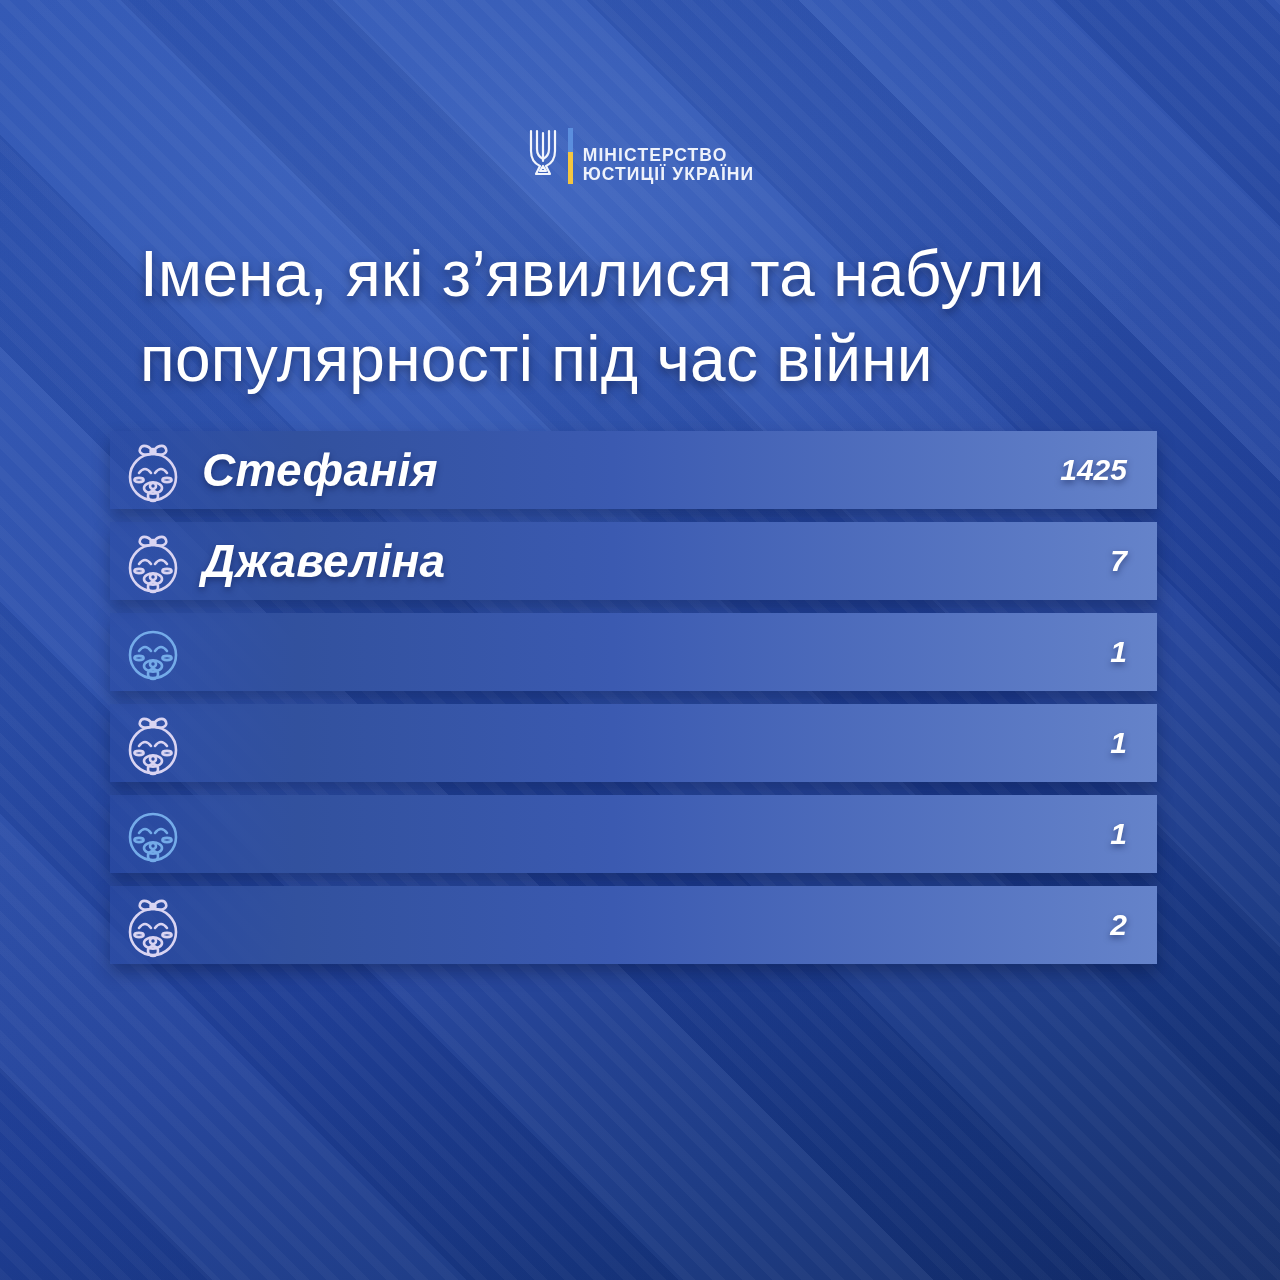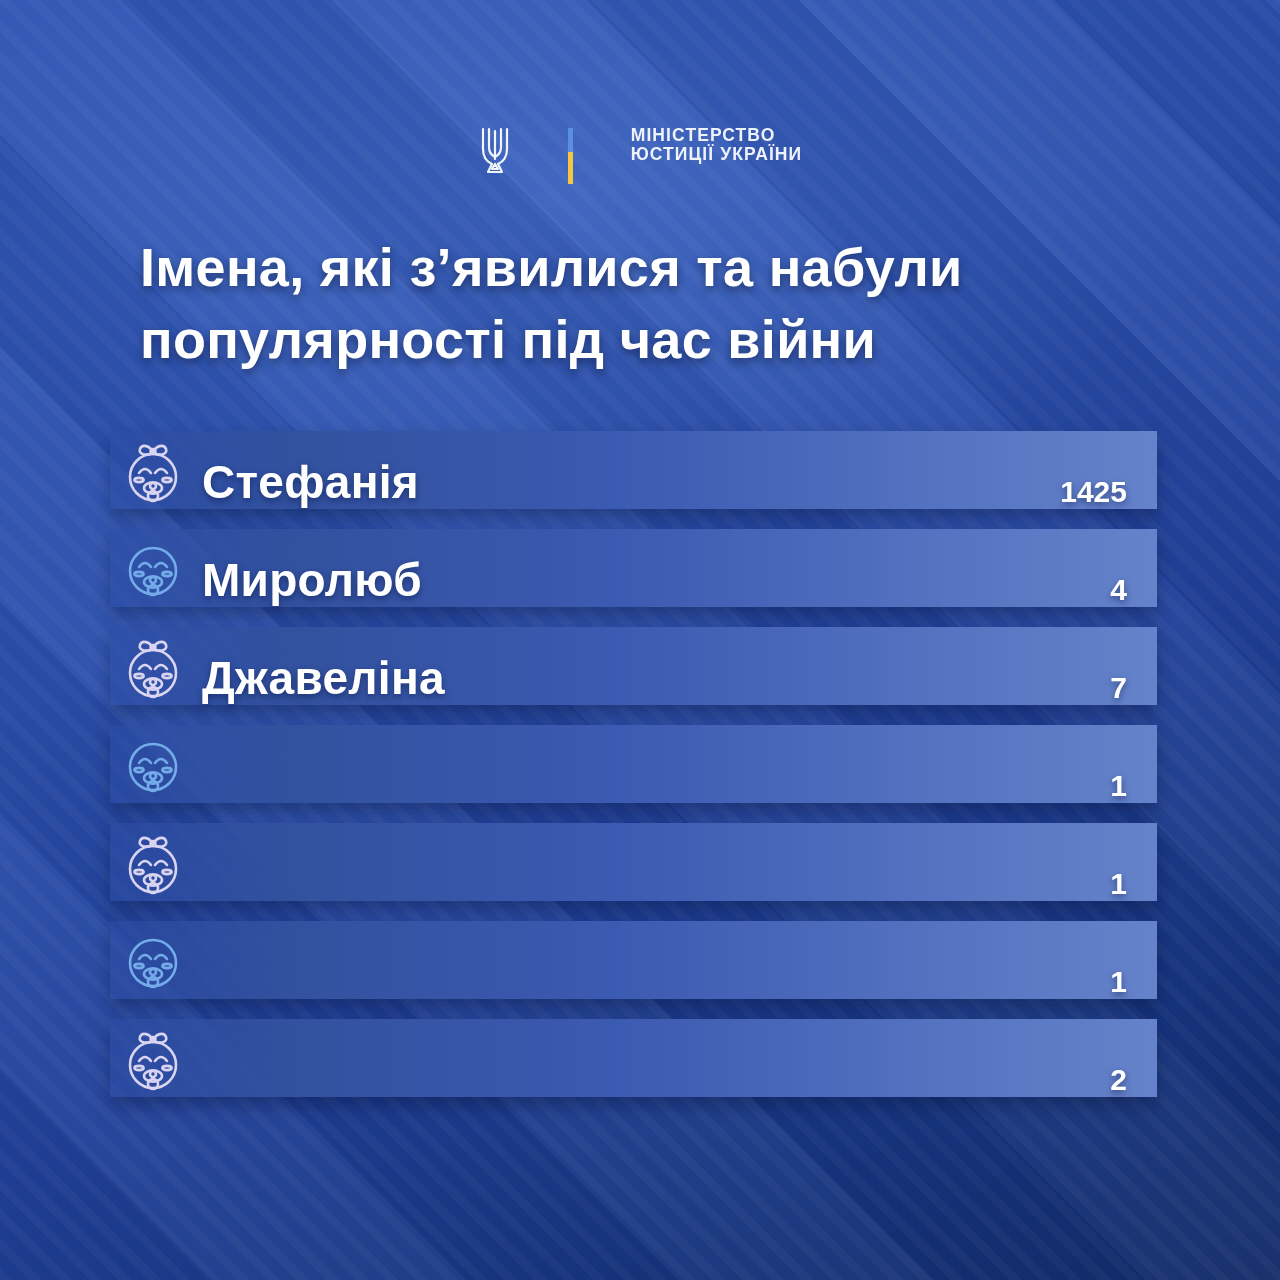--- a/index.html
+++ b/index.html
@@ -14,52 +14,53 @@
     background:
       repeating-linear-gradient(45deg, rgba(255,255,255,0.030) 0 9px, rgba(255,255,255,0) 9px 21px),
       repeating-linear-gradient(45deg, rgba(9,20,64,0.07) 0 150px, rgba(255,255,255,0.03) 150px 330px),
       radial-gradient(ellipse 900px 500px at 42% 16%, rgba(96,138,226,0.30), rgba(96,138,226,0) 70%),
       linear-gradient(155deg, #2e55b4 0%, #2b4fab 38%, #21419a 62%, #173680 82%, #122b68 100%);
   }
 
   
   .logo {
     position: absolute; top: 124px; left: 0; right: 0;
-    display: flex; justify-content: center; align-items: flex-start; gap: 48px;
+    display: flex; justify-content: center; align-items: flex-end;
   }
   .logo .trident { display: block; margin-top: 2px; }
   .flag-divider {
     width: 5px; height: 56px; margin: 4px 10px 0 8px;
     background: linear-gradient(to bottom, #5b8ede 0 42%, #f5c640 42% 100%);
   }
   .logo-text {
     color: #eef2fb; font-weight: bold; font-size: 17.5px;
     letter-spacing: 1.1px; line-height: 1.1; margin-top: 2px;
     text-transform: uppercase;
   }
 
   
   .title {
     position: absolute; left: 140px; top: 232px; margin: 0;
-    color: #ffffff; font-size: 54px; font-weight: bold;
+    color: #ffffff; font-size: 64px; font-weight: normal;
     line-height: 1.33; letter-spacing: 0.3px;
     text-shadow: 0 4px 9px rgba(8,16,50,0.5);
   }
 
   
   .rows {
     position: absolute; top: 431px; left: 110px; width: 1047px;
   }
   .name-bar {
     position: relative;
     height: 78px;
-    margin-bottom: 20px;
-    display: flex; align-items: flex-end;
+    margin-bottom: 13px;
+    display: flex; align-items: center;
     background: linear-gradient(90deg, rgba(43,75,164,0.55) 0%, #32519e 18%, #3b5ab1 48%, #6583ca 100%);
     box-shadow: 0 9px 16px rgba(7,17,55,0.35);
+    font-style: italic;
   }
   .baby-icon { flex: 0 0 auto; margin-left: 14px; display: block; }
   .row-name {
     color: #ffffff; font-size: 46px; font-weight: bold;
     margin-left: 20px; letter-spacing: 0.3px;
     text-shadow: 0 3px 6px rgba(10,22,70,0.5);
     white-space: nowrap;
   }
   .row-value {
     color: #ffffff; font-size: 30px; font-weight: bold;
@@ -111,57 +112,77 @@
           <ellipse cx="29" cy="57" rx="9" ry="5.6"></ellipse>
           <circle cx="29" cy="55" r="3"></circle>
           <circle cx="29" cy="65" r="5"></circle>
         </g>
       </svg>
 
       <span class="row-name">Стефанія</span>
       <span class="row-value">1425</span>
     </div>
 
+
+    <div class="name-bar">
+      <svg class="baby-icon" width="58" height="78" viewBox="0 0 58 78" aria-hidden="true">
+        <g class="icon-stroke girl-stroke">
+          <circle cx="29" cy="46" r="23"></circle>
+          <path d="M29 22 c-2.5 -7.5 -11 -9.5 -13 -4 c-1.8 4.8 5 7.5 13 4 z"></path>
+          <path d="M29 22 c2.5 -7.5 11 -9.5 13 -4 c1.8 4.8 -5 7.5 -13 4 z"></path>
+          <circle cx="29" cy="20.5" r="2.4"></circle>
+          <path d="M15 42 q6 -8 12 0"></path>
+          <path d="M31 42 q6 -8 12 0"></path>
+          <ellipse cx="15" cy="49" rx="4.6" ry="2.1"></ellipse>
+          <ellipse cx="43" cy="49" rx="4.6" ry="2.1"></ellipse>
+          <ellipse cx="29" cy="57" rx="9" ry="5.6"></ellipse>
+          <circle cx="29" cy="55" r="3"></circle>
+          <circle cx="29" cy="65" r="5"></circle>
+        </g>
+      </svg>
+
+      <span class="row-name">Джавеліна</span>
+      <span class="row-value">7</span>
+    </div>
+
     <div class="name-bar">
 
       <svg class="baby-icon" width="58" height="78" viewBox="0 0 58 78" aria-hidden="true">
         <g class="icon-stroke boy-stroke">
           <circle cx="29" cy="42" r="23"></circle>
           <path d="M15 38 q6 -8 12 0"></path>
           <path d="M31 38 q6 -8 12 0"></path>
           <ellipse cx="15" cy="45" rx="4.6" ry="2.1"></ellipse>
           <ellipse cx="43" cy="45" rx="4.6" ry="2.1"></ellipse>
           <ellipse cx="29" cy="53" rx="9" ry="5.6"></ellipse>
           <circle cx="29" cy="51" r="3"></circle>
           <circle cx="29" cy="61" r="5"></circle>
         </g>
       </svg>
-      <span class="row-name">Миролюб</span>
-      <span class="row-value">4</span>
-    </div>
-
-    <div class="name-bar">
-      <svg class="baby-icon" width="58" height="78" viewBox="0 0 58 78" aria-hidden="true">
-        <g class="icon-stroke girl-stroke">
-          <circle cx="29" cy="46" r="23"></circle>
-          <path d="M29 22 c-2.5 -7.5 -11 -9.5 -13 -4 c-1.8 4.8 5 7.5 13 4 z"></path>
-          <path d="M29 22 c2.5 -7.5 11 -9.5 13 -4 c1.8 4.8 -5 7.5 -13 4 z"></path>
-          <circle cx="29" cy="20.5" r="2.4"></circle>
-          <path d="M15 42 q6 -8 12 0"></path>
-          <path d="M31 42 q6 -8 12 0"></path>
-          <ellipse cx="15" cy="49" rx="4.6" ry="2.1"></ellipse>
-          <ellipse cx="43" cy="49" rx="4.6" ry="2.1"></ellipse>
-          <ellipse cx="29" cy="57" rx="9" ry="5.6"></ellipse>
-          <circle cx="29" cy="55" r="3"></circle>
-          <circle cx="29" cy="65" r="5"></circle>
-        </g>
-      </svg>
-
-      <span class="row-name">Джавеліна</span>
-      <span class="row-value">7</span>
+      <span class="row-value">1</span>
+    </div>
+
+    <div class="name-bar">
+      <svg class="baby-icon" width="58" height="78" viewBox="0 0 58 78" aria-hidden="true">
+        <g class="icon-stroke girl-stroke">
+          <circle cx="29" cy="46" r="23"></circle>
+          <path d="M29 22 c-2.5 -7.5 -11 -9.5 -13 -4 c-1.8 4.8 5 7.5 13 4 z"></path>
+          <path d="M29 22 c2.5 -7.5 11 -9.5 13 -4 c1.8 4.8 -5 7.5 -13 4 z"></path>
+          <circle cx="29" cy="20.5" r="2.4"></circle>
+          <path d="M15 42 q6 -8 12 0"></path>
+          <path d="M31 42 q6 -8 12 0"></path>
+          <ellipse cx="15" cy="49" rx="4.6" ry="2.1"></ellipse>
+          <ellipse cx="43" cy="49" rx="4.6" ry="2.1"></ellipse>
+          <ellipse cx="29" cy="57" rx="9" ry="5.6"></ellipse>
+          <circle cx="29" cy="55" r="3"></circle>
+          <circle cx="29" cy="65" r="5"></circle>
+        </g>
+      </svg>
+
+      <span class="row-value">1</span>
     </div>
 
     <div class="name-bar">
 
       <svg class="baby-icon" width="58" height="78" viewBox="0 0 58 78" aria-hidden="true">
         <g class="icon-stroke boy-stroke">
           <circle cx="29" cy="42" r="23"></circle>
           <path d="M15 38 q6 -8 12 0"></path>
           <path d="M31 38 q6 -8 12 0"></path>
           <ellipse cx="15" cy="45" rx="4.6" ry="2.1"></ellipse>
@@ -184,54 +205,17 @@
           <path d="M15 42 q6 -8 12 0"></path>
           <path d="M31 42 q6 -8 12 0"></path>
           <ellipse cx="15" cy="49" rx="4.6" ry="2.1"></ellipse>
           <ellipse cx="43" cy="49" rx="4.6" ry="2.1"></ellipse>
           <ellipse cx="29" cy="57" rx="9" ry="5.6"></ellipse>
           <circle cx="29" cy="55" r="3"></circle>
           <circle cx="29" cy="65" r="5"></circle>
         </g>
       </svg>
 
-      <span class="row-value">1</span>
-    </div>
-
-    <div class="name-bar">
-
-      <svg class="baby-icon" width="58" height="78" viewBox="0 0 58 78" aria-hidden="true">
-        <g class="icon-stroke boy-stroke">
-          <circle cx="29" cy="42" r="23"></circle>
-          <path d="M15 38 q6 -8 12 0"></path>
-          <path d="M31 38 q6 -8 12 0"></path>
-          <ellipse cx="15" cy="45" rx="4.6" ry="2.1"></ellipse>
-          <ellipse cx="43" cy="45" rx="4.6" ry="2.1"></ellipse>
-          <ellipse cx="29" cy="53" rx="9" ry="5.6"></ellipse>
-          <circle cx="29" cy="51" r="3"></circle>
-          <circle cx="29" cy="61" r="5"></circle>
-        </g>
-      </svg>
-      <span class="row-value">1</span>
-    </div>
-
-    <div class="name-bar">
-      <svg class="baby-icon" width="58" height="78" viewBox="0 0 58 78" aria-hidden="true">
-        <g class="icon-stroke girl-stroke">
-          <circle cx="29" cy="46" r="23"></circle>
-          <path d="M29 22 c-2.5 -7.5 -11 -9.5 -13 -4 c-1.8 4.8 5 7.5 13 4 z"></path>
-          <path d="M29 22 c2.5 -7.5 11 -9.5 13 -4 c1.8 4.8 -5 7.5 -13 4 z"></path>
-          <circle cx="29" cy="20.5" r="2.4"></circle>
-          <path d="M15 42 q6 -8 12 0"></path>
-          <path d="M31 42 q6 -8 12 0"></path>
-          <ellipse cx="15" cy="49" rx="4.6" ry="2.1"></ellipse>
-          <ellipse cx="43" cy="49" rx="4.6" ry="2.1"></ellipse>
-          <ellipse cx="29" cy="57" rx="9" ry="5.6"></ellipse>
-          <circle cx="29" cy="55" r="3"></circle>
-          <circle cx="29" cy="65" r="5"></circle>
-        </g>
-      </svg>
-
       <span class="row-value">2</span>
     </div>
   </div>
 
 </div>
 
 </body></html>

